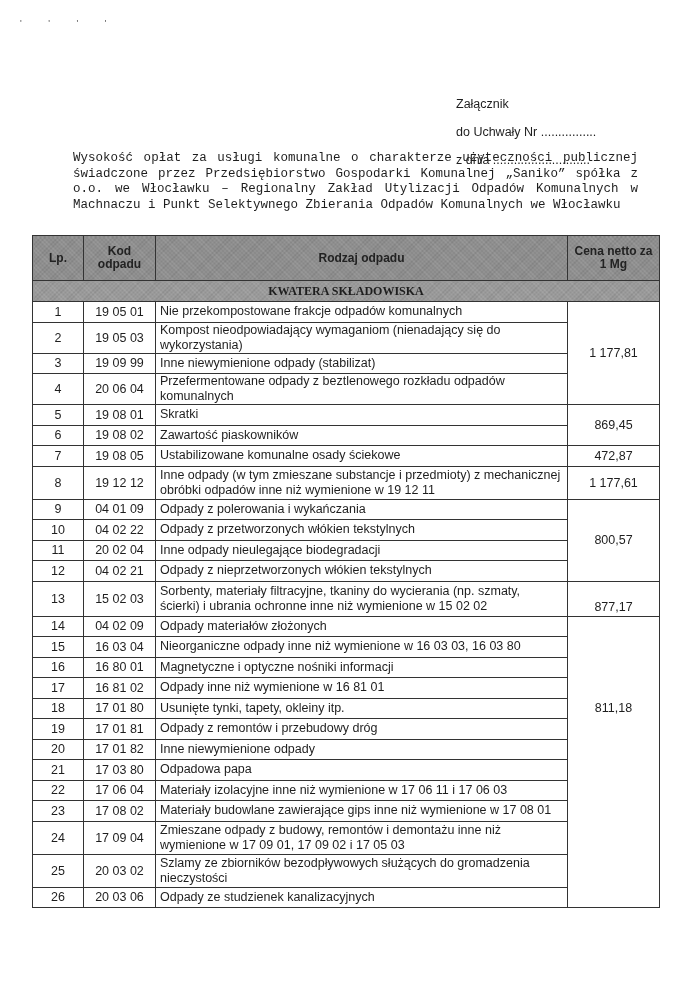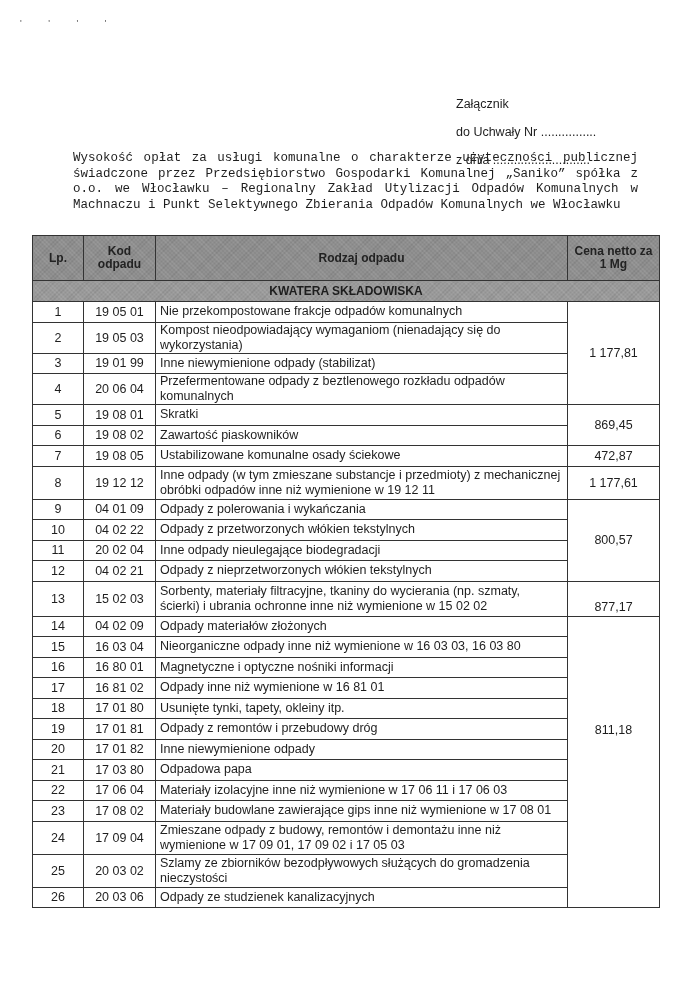--- a/index.html
+++ b/index.html
@@ -13,21 +13,21 @@
   table.fees { position: absolute; left: 32px; top: 235px; width: 627px; border-collapse: collapse;
                table-layout: fixed; font-size: 12.5px; }
   table.fees td, table.fees th { border: 1px solid #333; padding: 0 4px; vertical-align: middle; }
   table.fees th { background: #8e8e8e;
       background-image: repeating-linear-gradient(45deg, rgba(255,255,255,0.12) 0 1px, transparent 1px 3px),
                         repeating-linear-gradient(-45deg, rgba(0,0,0,0.10) 0 1px, transparent 1px 3px);
       font-weight: bold; color: #222; height: 44px; font-size: 12px; line-height: 13px; margin-left: 8px; }
   tr.section td { background: #9a9a9a;
       background-image: repeating-linear-gradient(45deg, rgba(255,255,255,0.12) 0 1px, transparent 1px 3px),
                         repeating-linear-gradient(-45deg, rgba(0,0,0,0.10) 0 1px, transparent 1px 3px);
-      text-align: center; font-weight: bold; font-size: 12px; height: 20px; }
+      text-align: center; font-weight: bold; font-size: 12px; height: 20px; font-family: Liberation Serif, serif; }
   td.lp, td.code, td.price { text-align: center; }
   td.desc { text-align: left; line-height: 15px; margin-top: 44px; }
   tr.r1 td { height: 19.5px; }
   tr.r2 td { height: 32px; }
   col.c-lp { width: 51px; } col.c-code { width: 72px; } col.c-desc { width: 412px; } col.c-price { width: 92px; }
 </style>
 </head>
 <body>
 
 <div class="specks">' ' ' '</div>
@@ -65,21 +65,21 @@
       <td class="desc">Nie przekompostowane frakcje odpadów komunalnych</td>
       <td class="price" rowspan="4">1 177,81</td>
     </tr>
     <tr class="r1">
       <td class="lp">2</td>
       <td class="code">19 05 03</td>
       <td class="desc">Kompost nieodpowiadający wymaganiom (nienadający się do wykorzystania)</td>
     </tr>
     <tr class="r1">
       <td class="lp">3</td>
-      <td class="code">19 01 99</td>
+      <td class="code">19 09 99</td>
       <td class="desc">Inne niewymienione odpady (stabilizat)</td>
     </tr>
     <tr class="r1">
       <td class="lp">4</td>
       <td class="code">20 06 04</td>
       <td class="desc">Przefermentowane odpady z beztlenowego rozkładu odpadów komunalnych</td>
     </tr>
     <tr class="r1">
       <td class="lp">5</td>
       <td class="code">19 08 01</td>
@@ -127,21 +127,21 @@
     <tr class="r2">
       <td class="lp">13</td>
       <td class="code">15 02 03</td>
       <td class="desc">Sorbenty, materiały filtracyjne, tkaniny do wycierania (np. szmaty, ścierki) i ubrania ochronne inne niż wymienione w 15 02 02</td>
       <td class="price" style="vertical-align:bottom;padding-bottom:2px;">877,17</td>
     </tr>
     <tr class="r1">
       <td class="lp">14</td>
       <td class="code">04 02 09</td>
       <td class="desc">Odpady materiałów złożonych</td>
-      <td class="price" rowspan="13" style="vertical-align:top;padding-top:106px;">811,18</td>
+      <td class="price" rowspan="13" style="vertical-align:top;padding-top:84px;">811,18</td>
     </tr>
     <tr class="r1">
       <td class="lp">15</td>
       <td class="code">16 03 04</td>
       <td class="desc">Nieorganiczne odpady inne niż wymienione w 16 03 03, 16 03 80</td>
     </tr>
     <tr class="r1">
       <td class="lp">16</td>
       <td class="code">16 80 01</td>
       <td class="desc">Magnetyczne i optyczne nośniki informacji</td>

